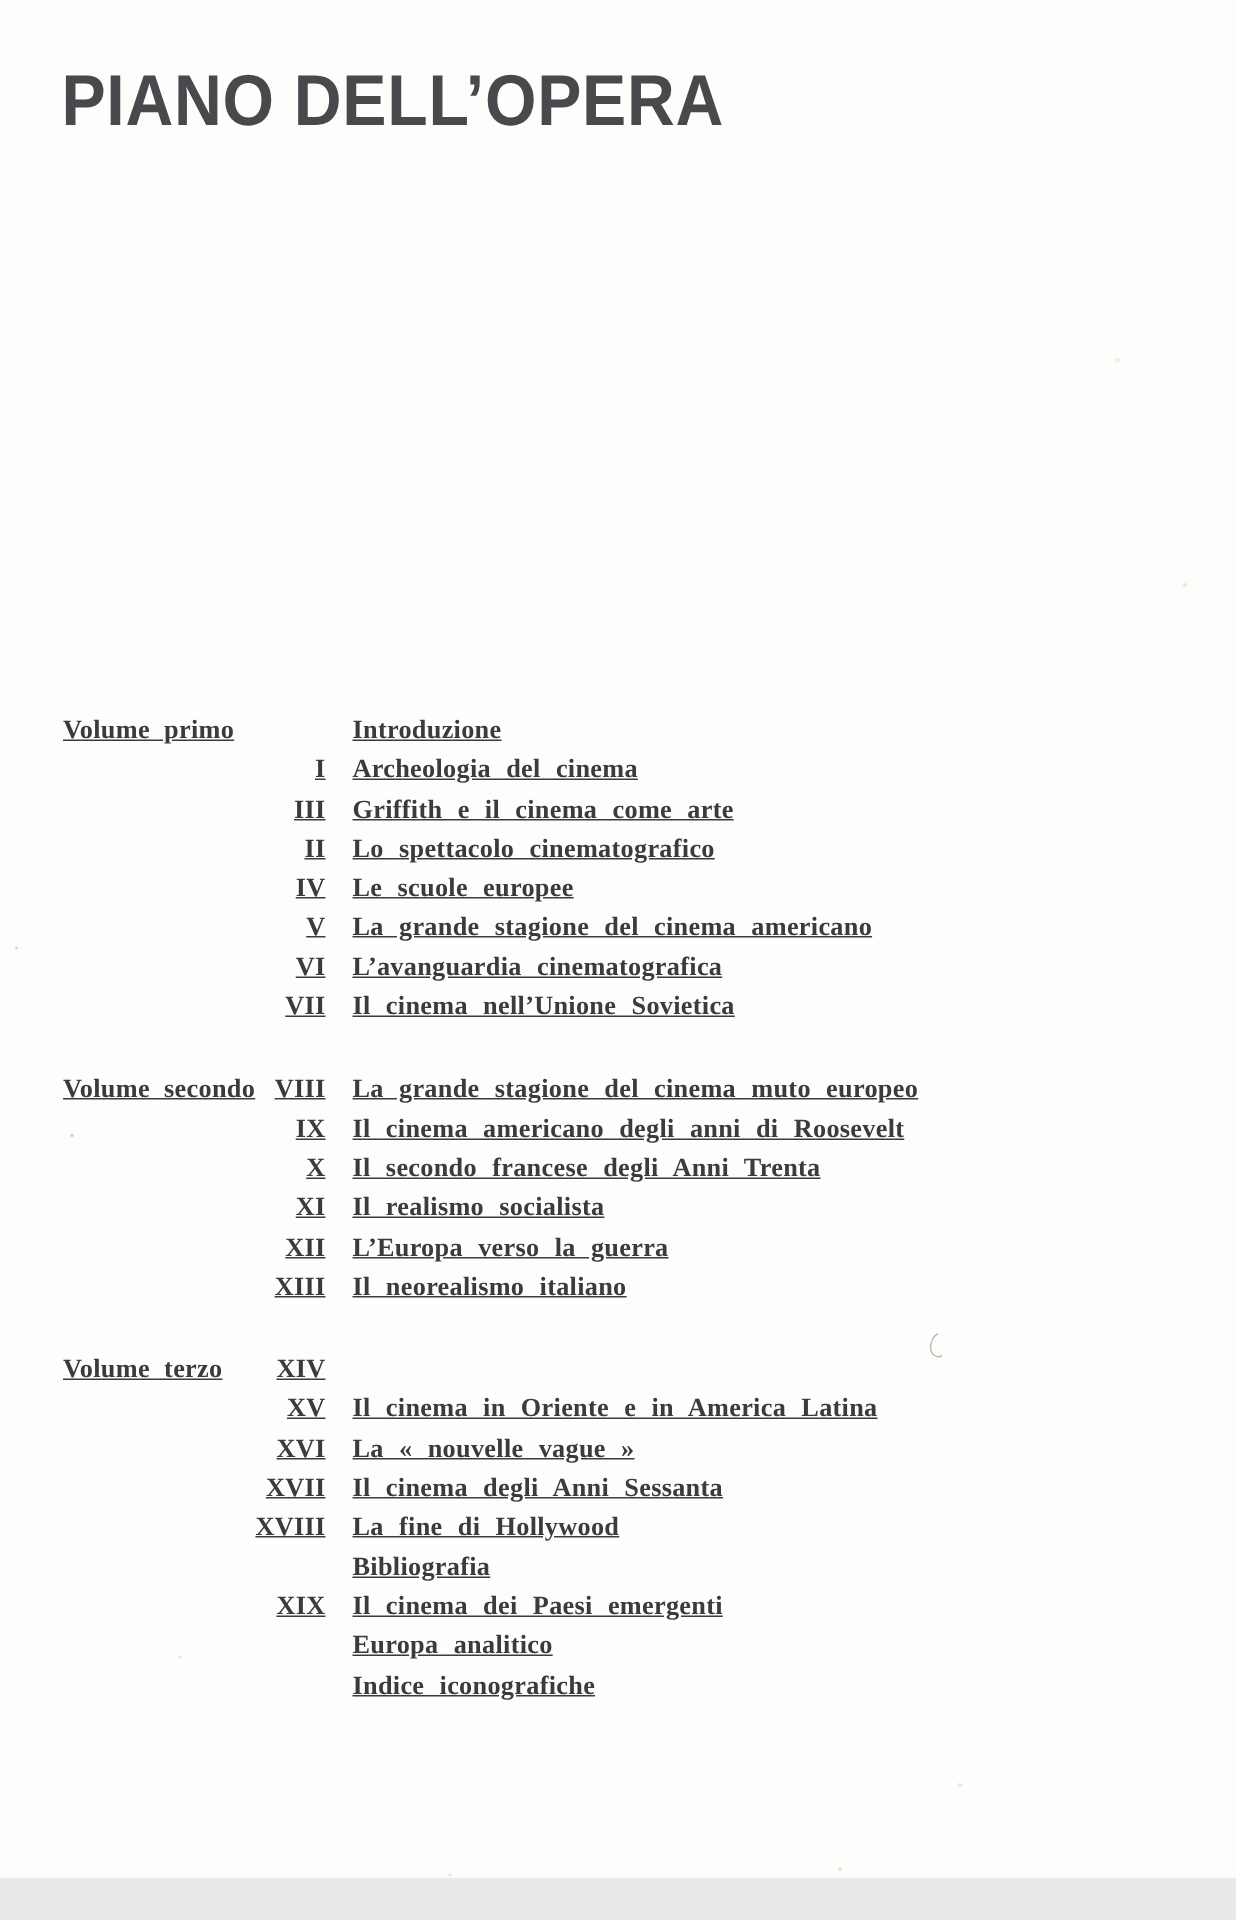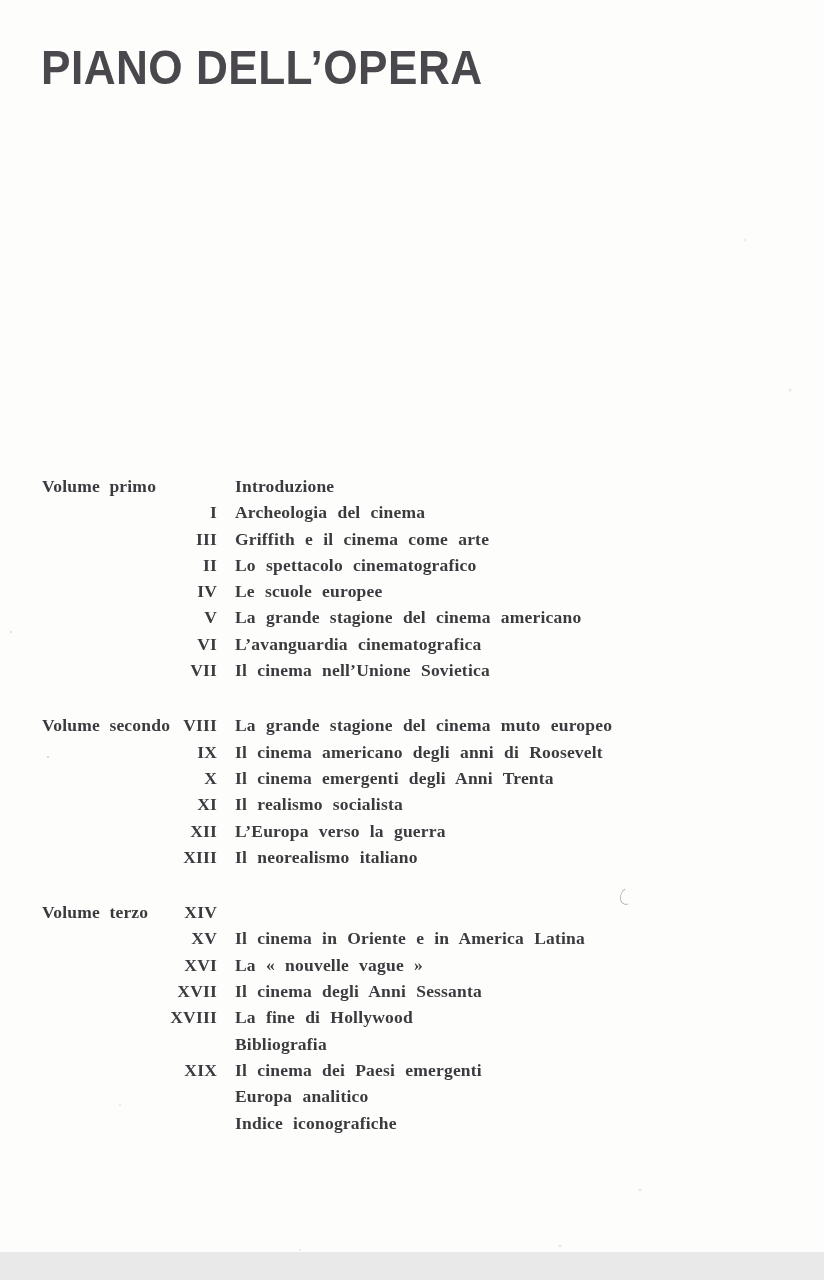--- a/index.html
+++ b/index.html
@@ -54,20 +54,21 @@
     letter-spacing: 0.2px;
   }
   .toc-section + .toc-section {
     margin-top: 29px;
   }
   .toc-row {
     display: grid;
     grid-template-columns: 118px 57px 1fr;
     line-height: 26.3px;
     align-items: baseline;
+    text-decoration: underline;
   }
   .col-volume {
     white-space: nowrap;
     word-spacing: 0.28em;
   }
   .col-numeral {
     text-align: right;
     white-space: nowrap;
   }
   .col-title {
@@ -144,21 +145,21 @@
           <span class="col-title">La grande stagione del cinema muto europeo</span>
         </div>
         <div class="toc-row">
           <span class="col-volume"></span>
           <span class="col-numeral">IX</span>
           <span class="col-title">Il cinema americano degli anni di Roosevelt</span>
         </div>
         <div class="toc-row">
           <span class="col-volume"></span>
           <span class="col-numeral">X</span>
-          <span class="col-title">Il cinema emergenti degli Anni Trenta</span>
+          <span class="col-title">Il secondo francese degli Anni Trenta</span>
         </div>
         <div class="toc-row">
           <span class="col-volume"></span>
           <span class="col-numeral">XI</span>
           <span class="col-title">Il realismo socialista</span>
         </div>
         <div class="toc-row">
           <span class="col-volume"></span>
           <span class="col-numeral">XII</span>
           <span class="col-title">L’Europa verso la guerra</span>

